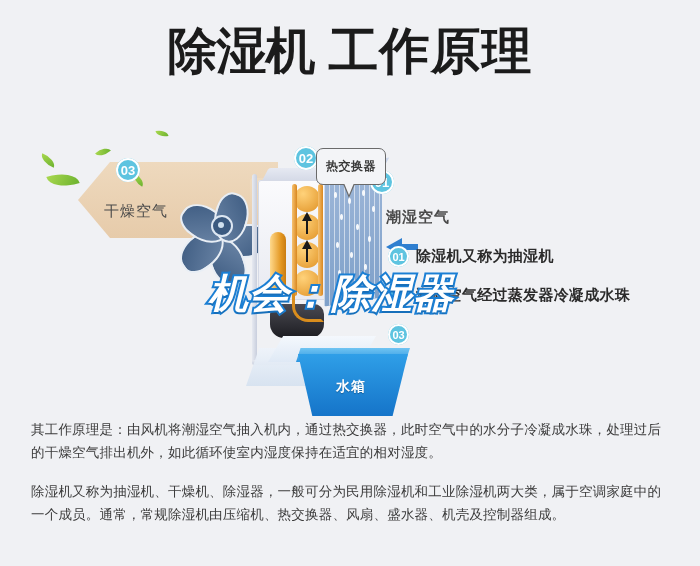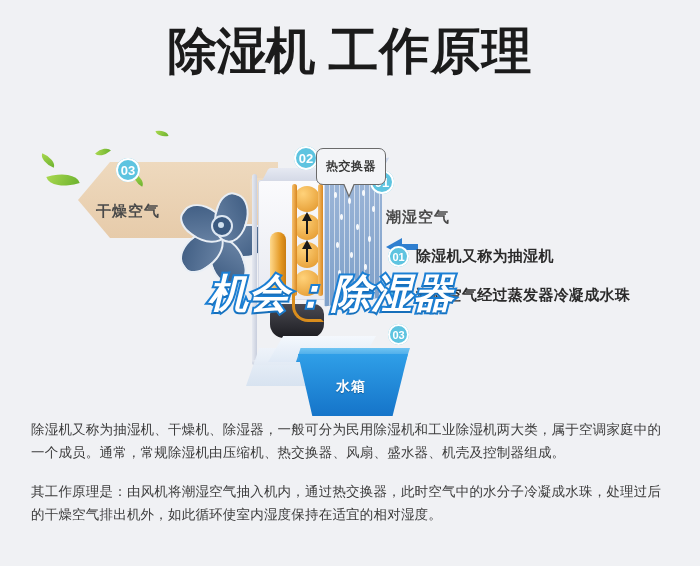--- a/index.html
+++ b/index.html
@@ -58,22 +58,22 @@
     clip-path:polygon(0% 50%, 16% 0%, 100% 0%, 100% 100%, 16% 100%);
     opacity:.95;
   }
   .tan-arrow-2{
     position:absolute;left:250px;top:68px;width:120px;height:52px;
     background:linear-gradient(180deg,#efdcc2 0%,#e7cbaa 100%);
     opacity:.9;
     border-radius:4px 0 0 4px;
   }
   .dry-label{
-    position:absolute;left:96px;top:92px;
-    font-size:15px;color:#4a4a4a;font-weight:700;letter-spacing:1px;
+    position:absolute;left:104px;top:92px;
+    font-size:15px;color:#4a4a4a;font-weight:400;letter-spacing:1px;
   }
   .wet-label{
     position:absolute;left:386px;top:98px;
     font-size:15px;color:#4a4a4a;font-weight:600;letter-spacing:1px;
   }
 
   
   .leaf{
     position:absolute;
     background:linear-gradient(135deg,#a9d84f,#6cb22e);
@@ -418,17 +418,17 @@
       </div>
       <div class="step">
         <span class="step-badge">03</span>
       </div>
     </div>
   </div>
 
   <div class="watermark">机会：除湿器</div>
 
   <div class="body-text">
+    <p class="para">其工作原理是：由风机将潮湿空气抽入机内，通过热交换器，此时空气中的水分子冷凝成水珠，处理过后的干燥空气排出机外，如此循环使室内湿度保持在适宜的相对湿度。</p>
     <p class="para">除湿机又称为抽湿机、干燥机、除湿器，一般可分为民用除湿机和工业除湿机两大类，属于空调家庭中的一个成员。通常，常规除湿机由压缩机、热交换器、风扇、盛水器、机壳及控制器组成。</p>
-    <p class="para">其工作原理是：由风机将潮湿空气抽入机内，通过热交换器，此时空气中的水分子冷凝成水珠，处理过后的干燥空气排出机外，如此循环使室内湿度保持在适宜的相对湿度。</p>
   </div>
 
 </div>
 
 </body></html>

